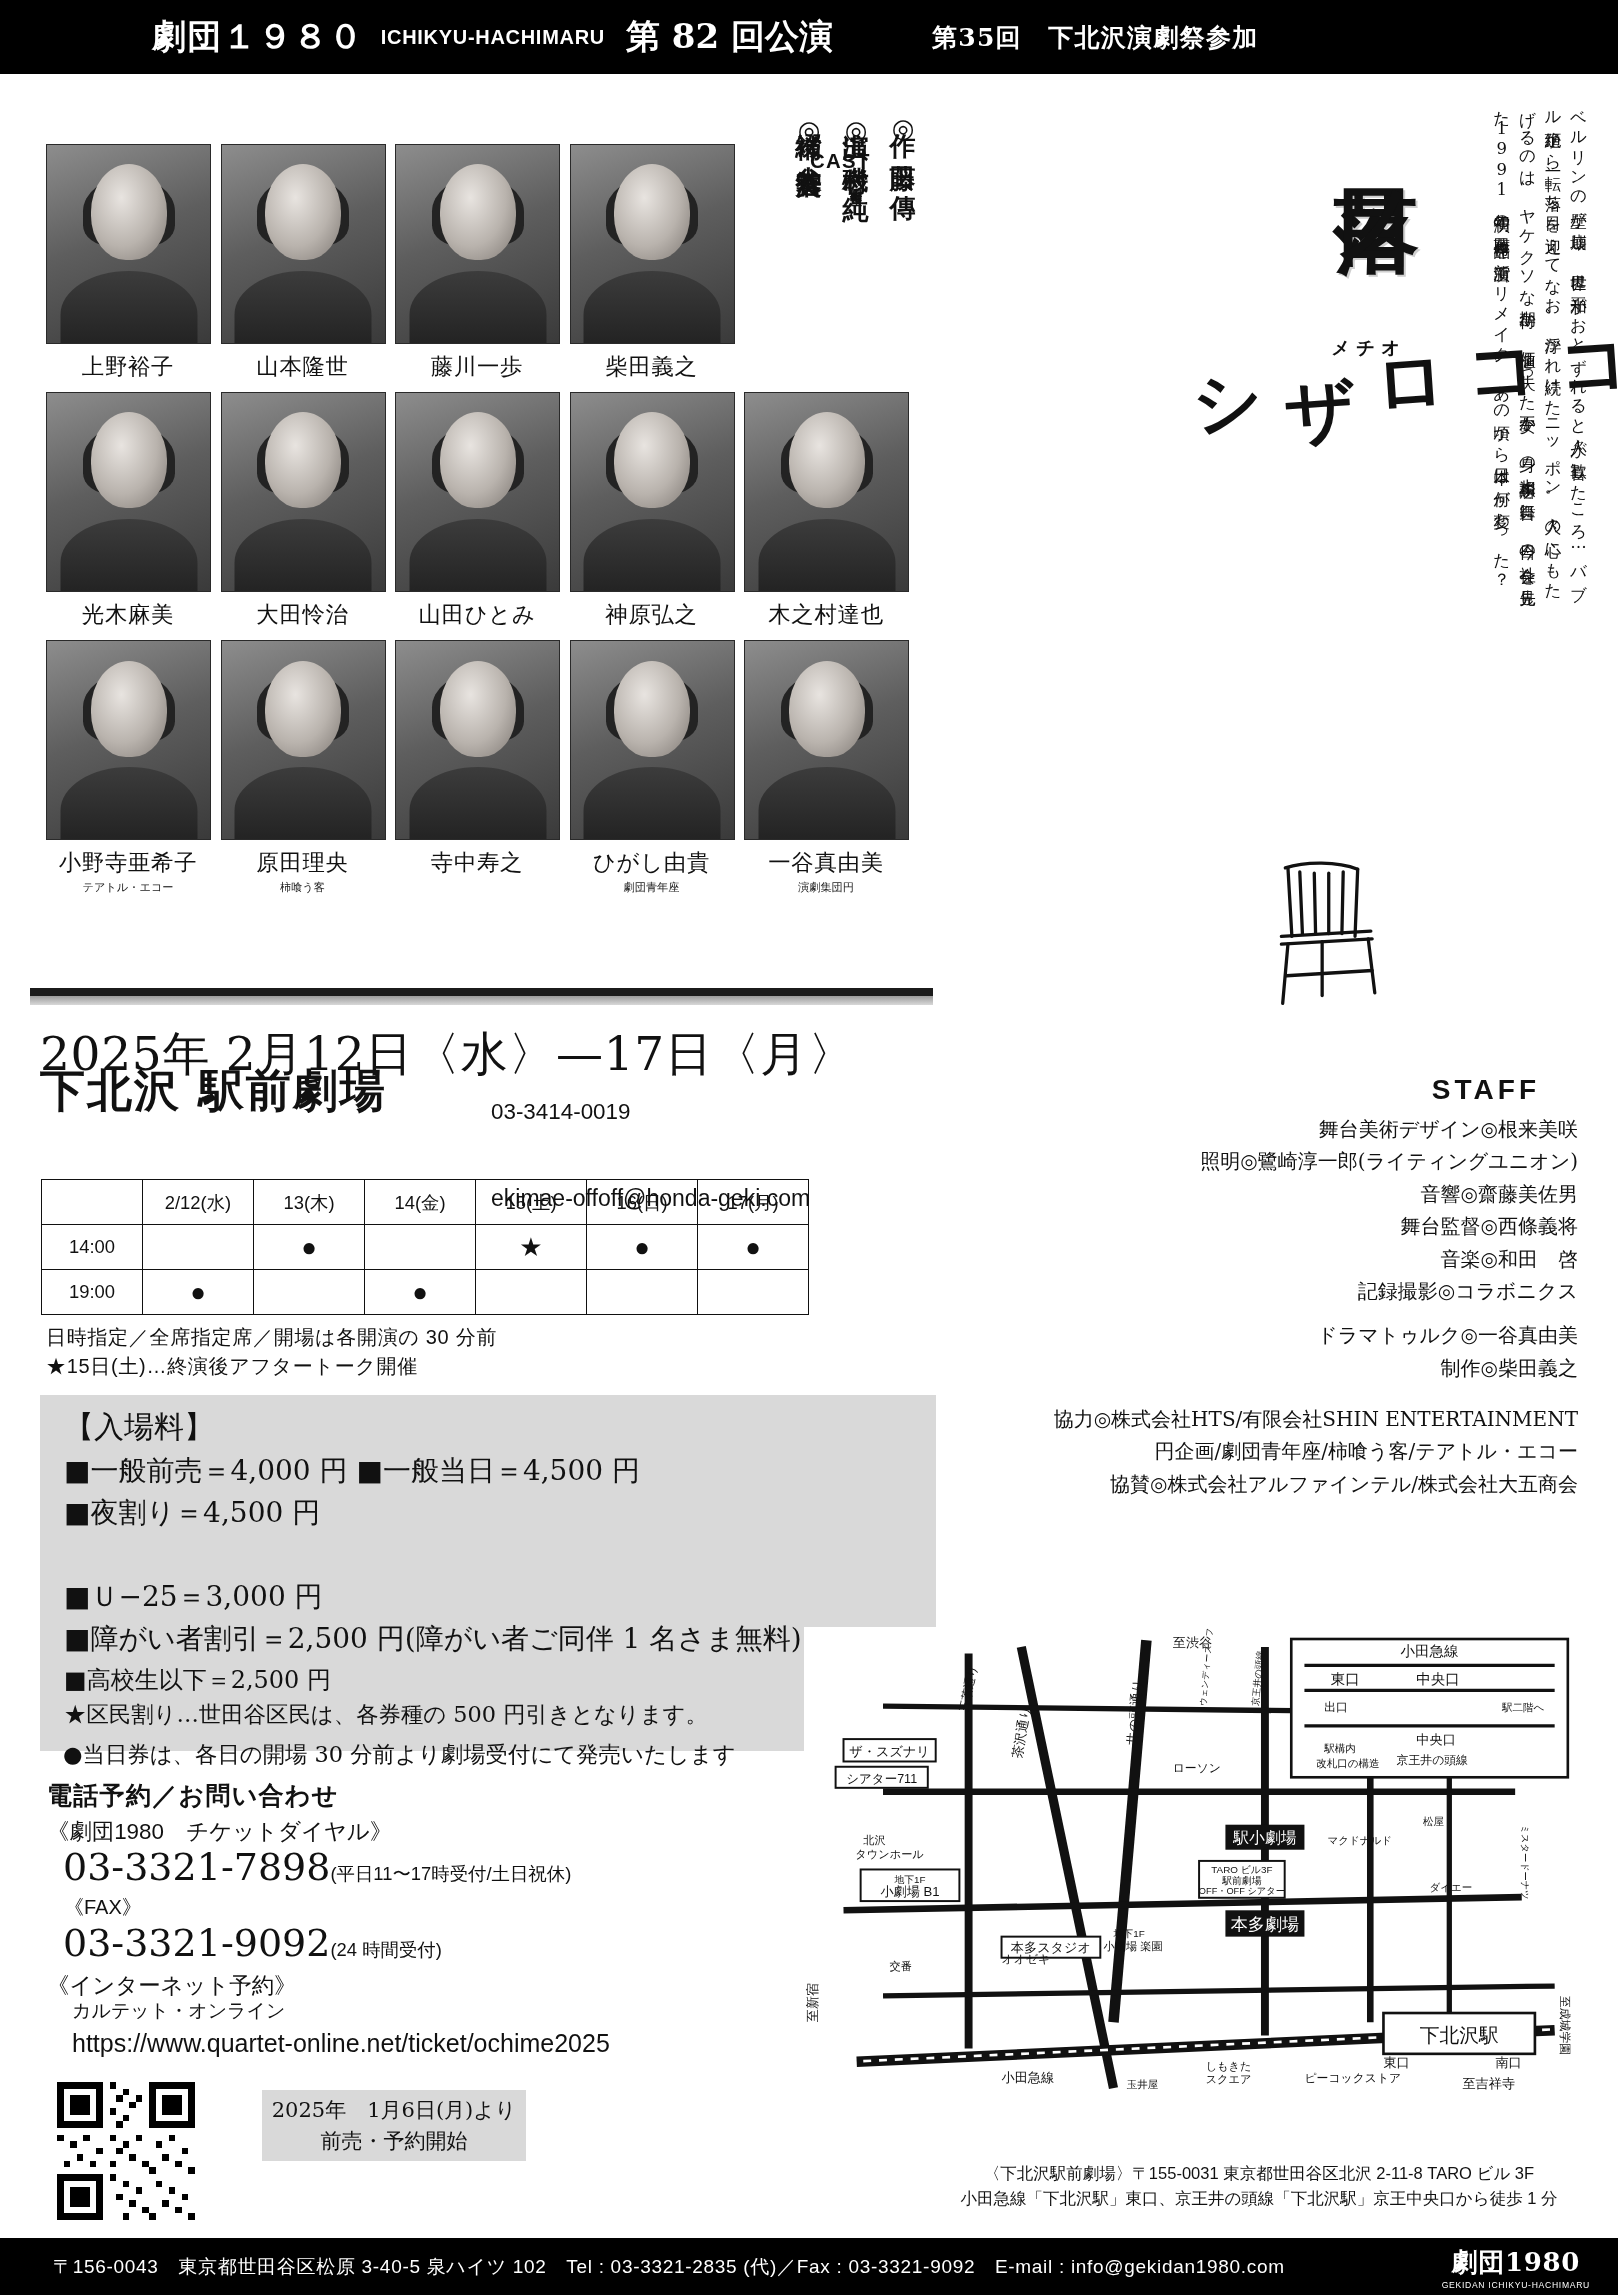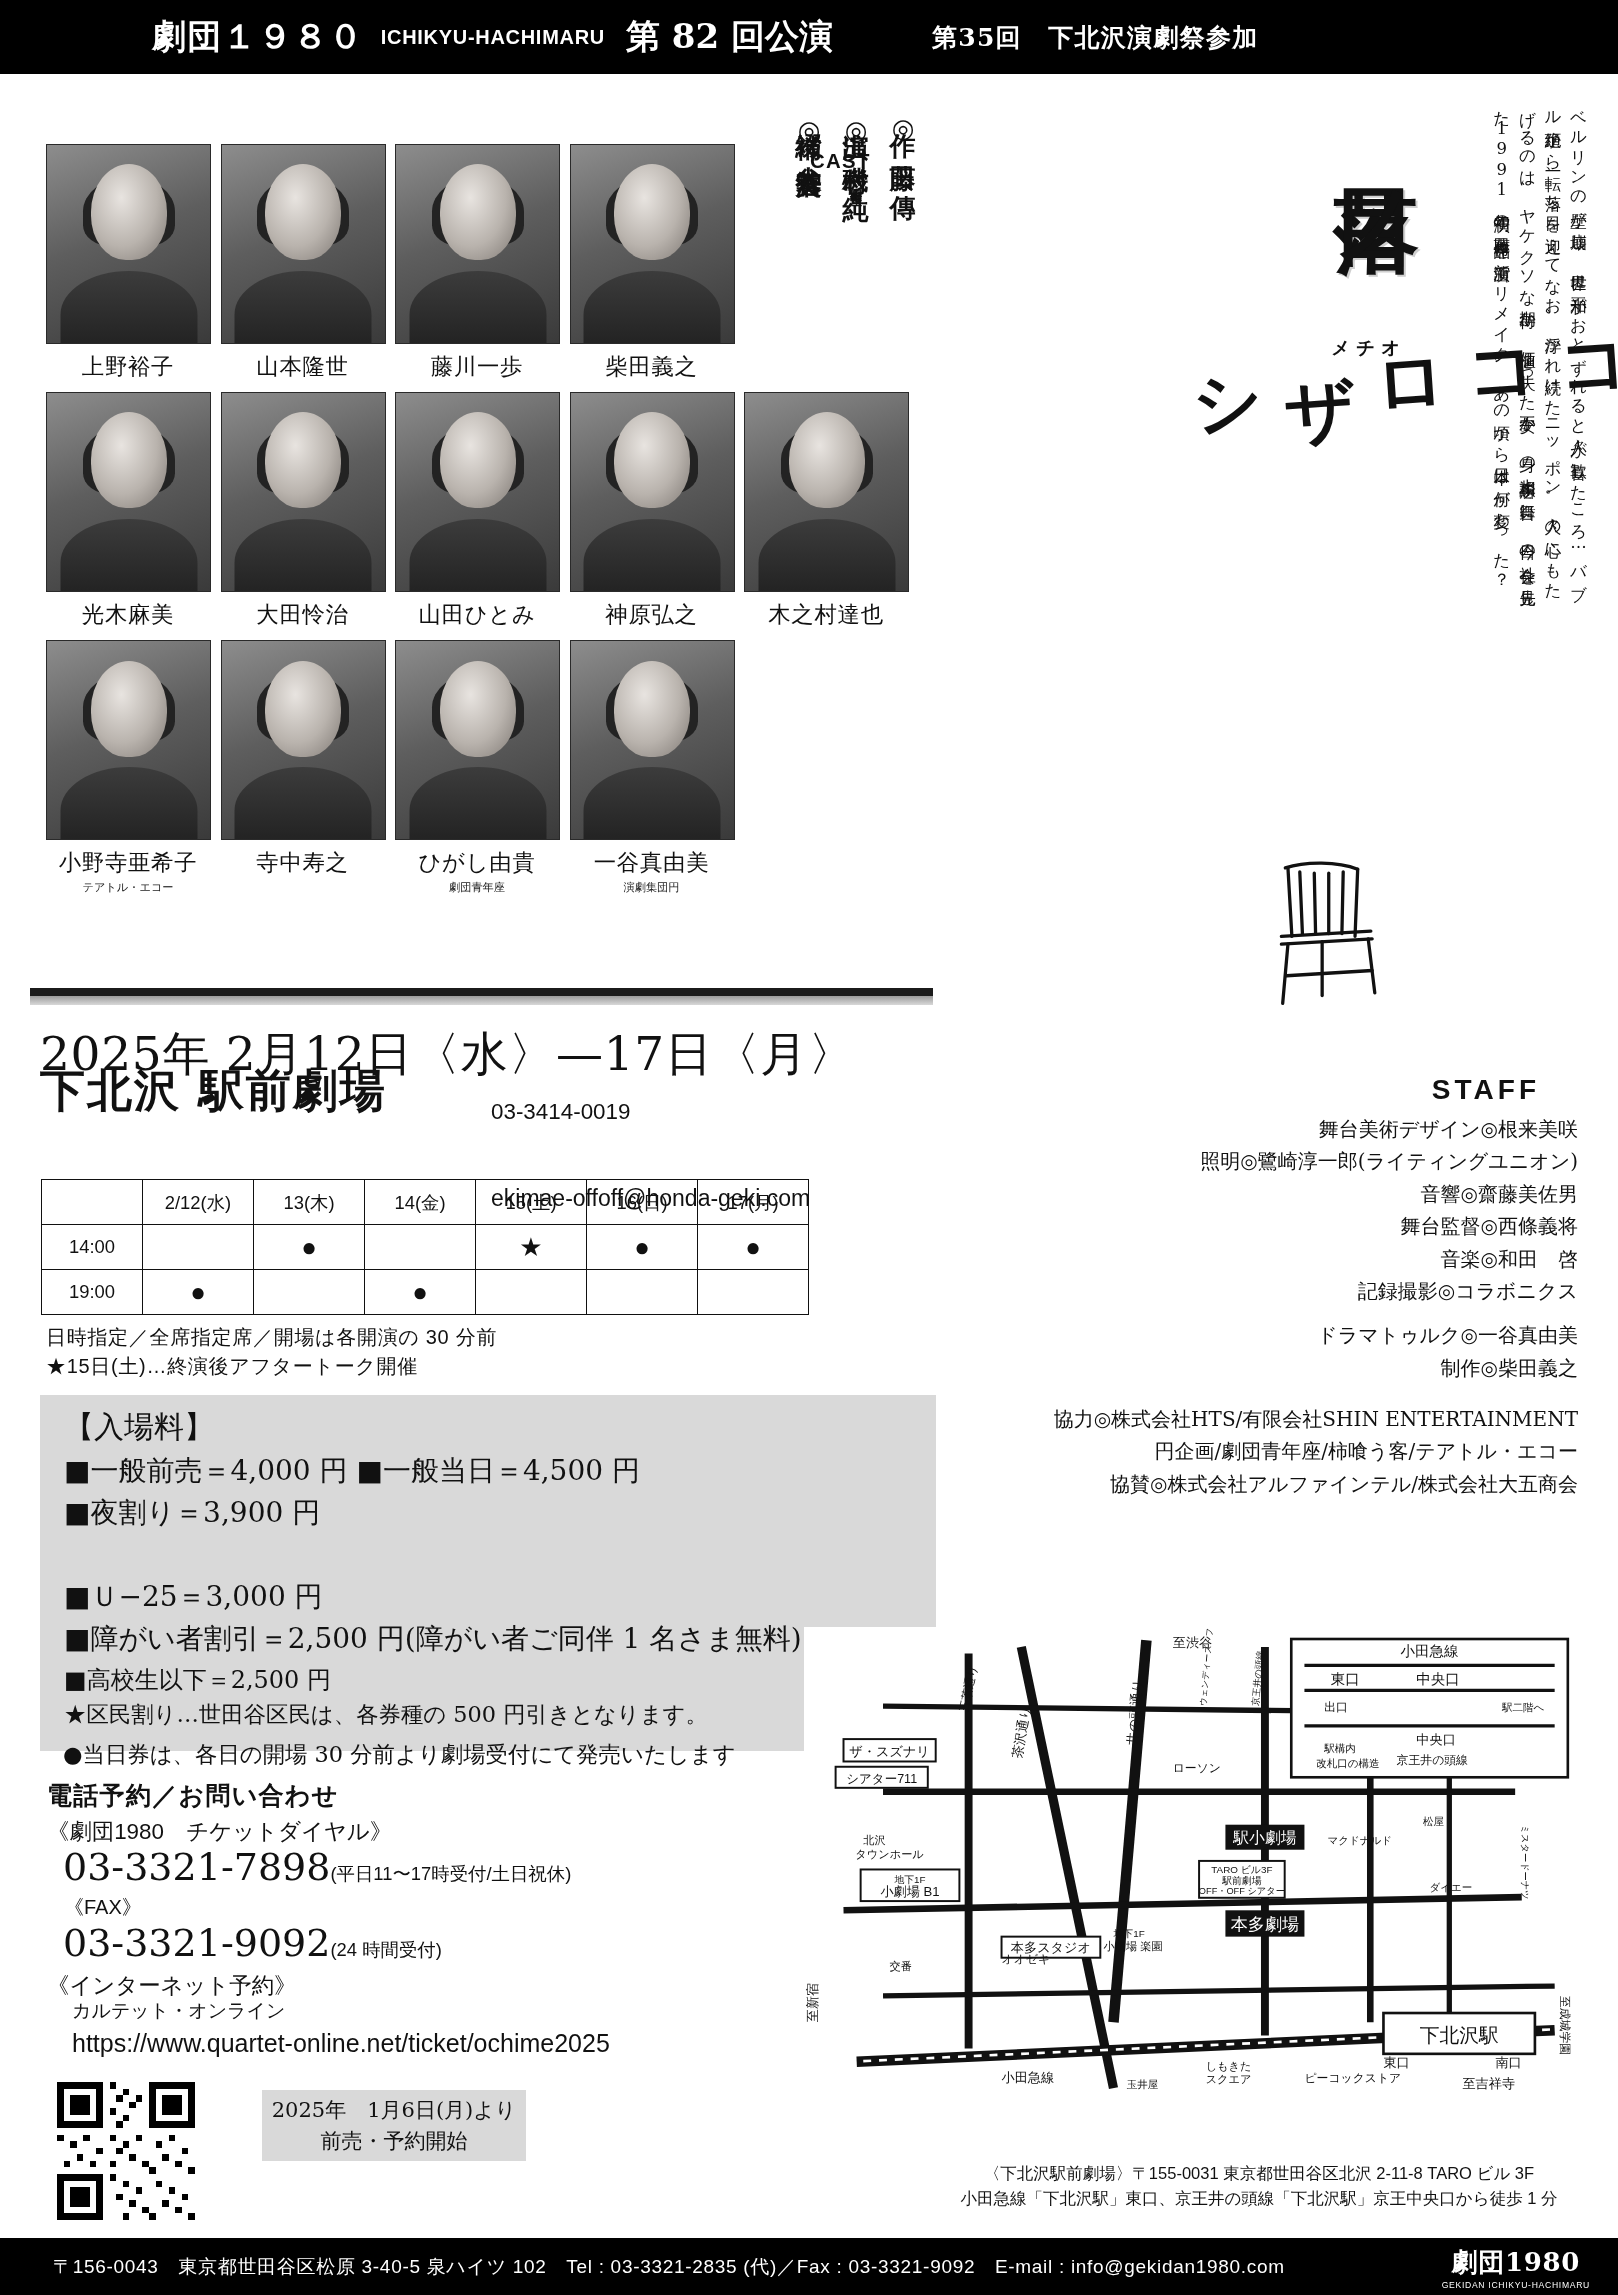--- a/index.html
+++ b/index.html
@@ -296,20 +296,29 @@
 
     <div class="cast-row">
       <div class="cast-cell">
         <div class="portrait">
             <div class="body"></div>
             <div class="hair"></div>
             <div class="head"></div>
           </div>
         <div class="cast-name">小野寺亜希子</div>
         <div class="cast-aff">テアトル・エコー</div>
+      </div>
+      <div class="cast-cell">
+        <div class="portrait">
+            <div class="body"></div>
+            <div class="hair"></div>
+            <div class="head"></div>
+          </div>
+        <div class="cast-name">原田理央</div>
+        <div class="cast-aff">柿喰う客</div>
       </div>
       <div class="cast-cell">
         <div class="portrait">
             <div class="body"></div>
             <div class="hair"></div>
             <div class="head"></div>
           </div>
         <div class="cast-name">寺中寿之</div>
         <div class="cast-aff"></div>
       </div>
@@ -416,21 +425,21 @@
   <div class="sched-note2">★15日(土)…終演後アフタートーク開催</div>
 
   <div class="pricebox">
     <div class="ln p1">
       <span>【入場料】</span>
     </div>
     <div class="ln p2">
       <span>■一般前売＝4,000 円</span>
       <span class="second">■一般当日＝4,500 円</span>
     </div>
-    <div class="ln p3">■夜割り＝3,900 円</div>
+    <div class="ln p3">■夜割り＝4,500 円</div>
     <div class="ln p5">■Ｕ−25＝3,000 円</div>
     <div class="ln p6">
       <span>■障がい者割引＝2,500 円</span><span class="sm">(障がい者ご同伴 1 名さま無料)</span>
     </div>
     <div class="ln p7">■高校生以下＝2,500 円</div>
     <div class="ln p8">★区民割り…世田谷区民は、各券種の 500 円引きとなります。</div>
   </div>
   <div style="position:absolute;left:63px;top:1739px;font-size:22.4px;font-family:'DejaVu Serif',serif;">●当日券は、各日の開場 30 分前より劇場受付にて発売いたします</div>
 
   <div class="ct-head">電話予約／お問い合わせ</div>

